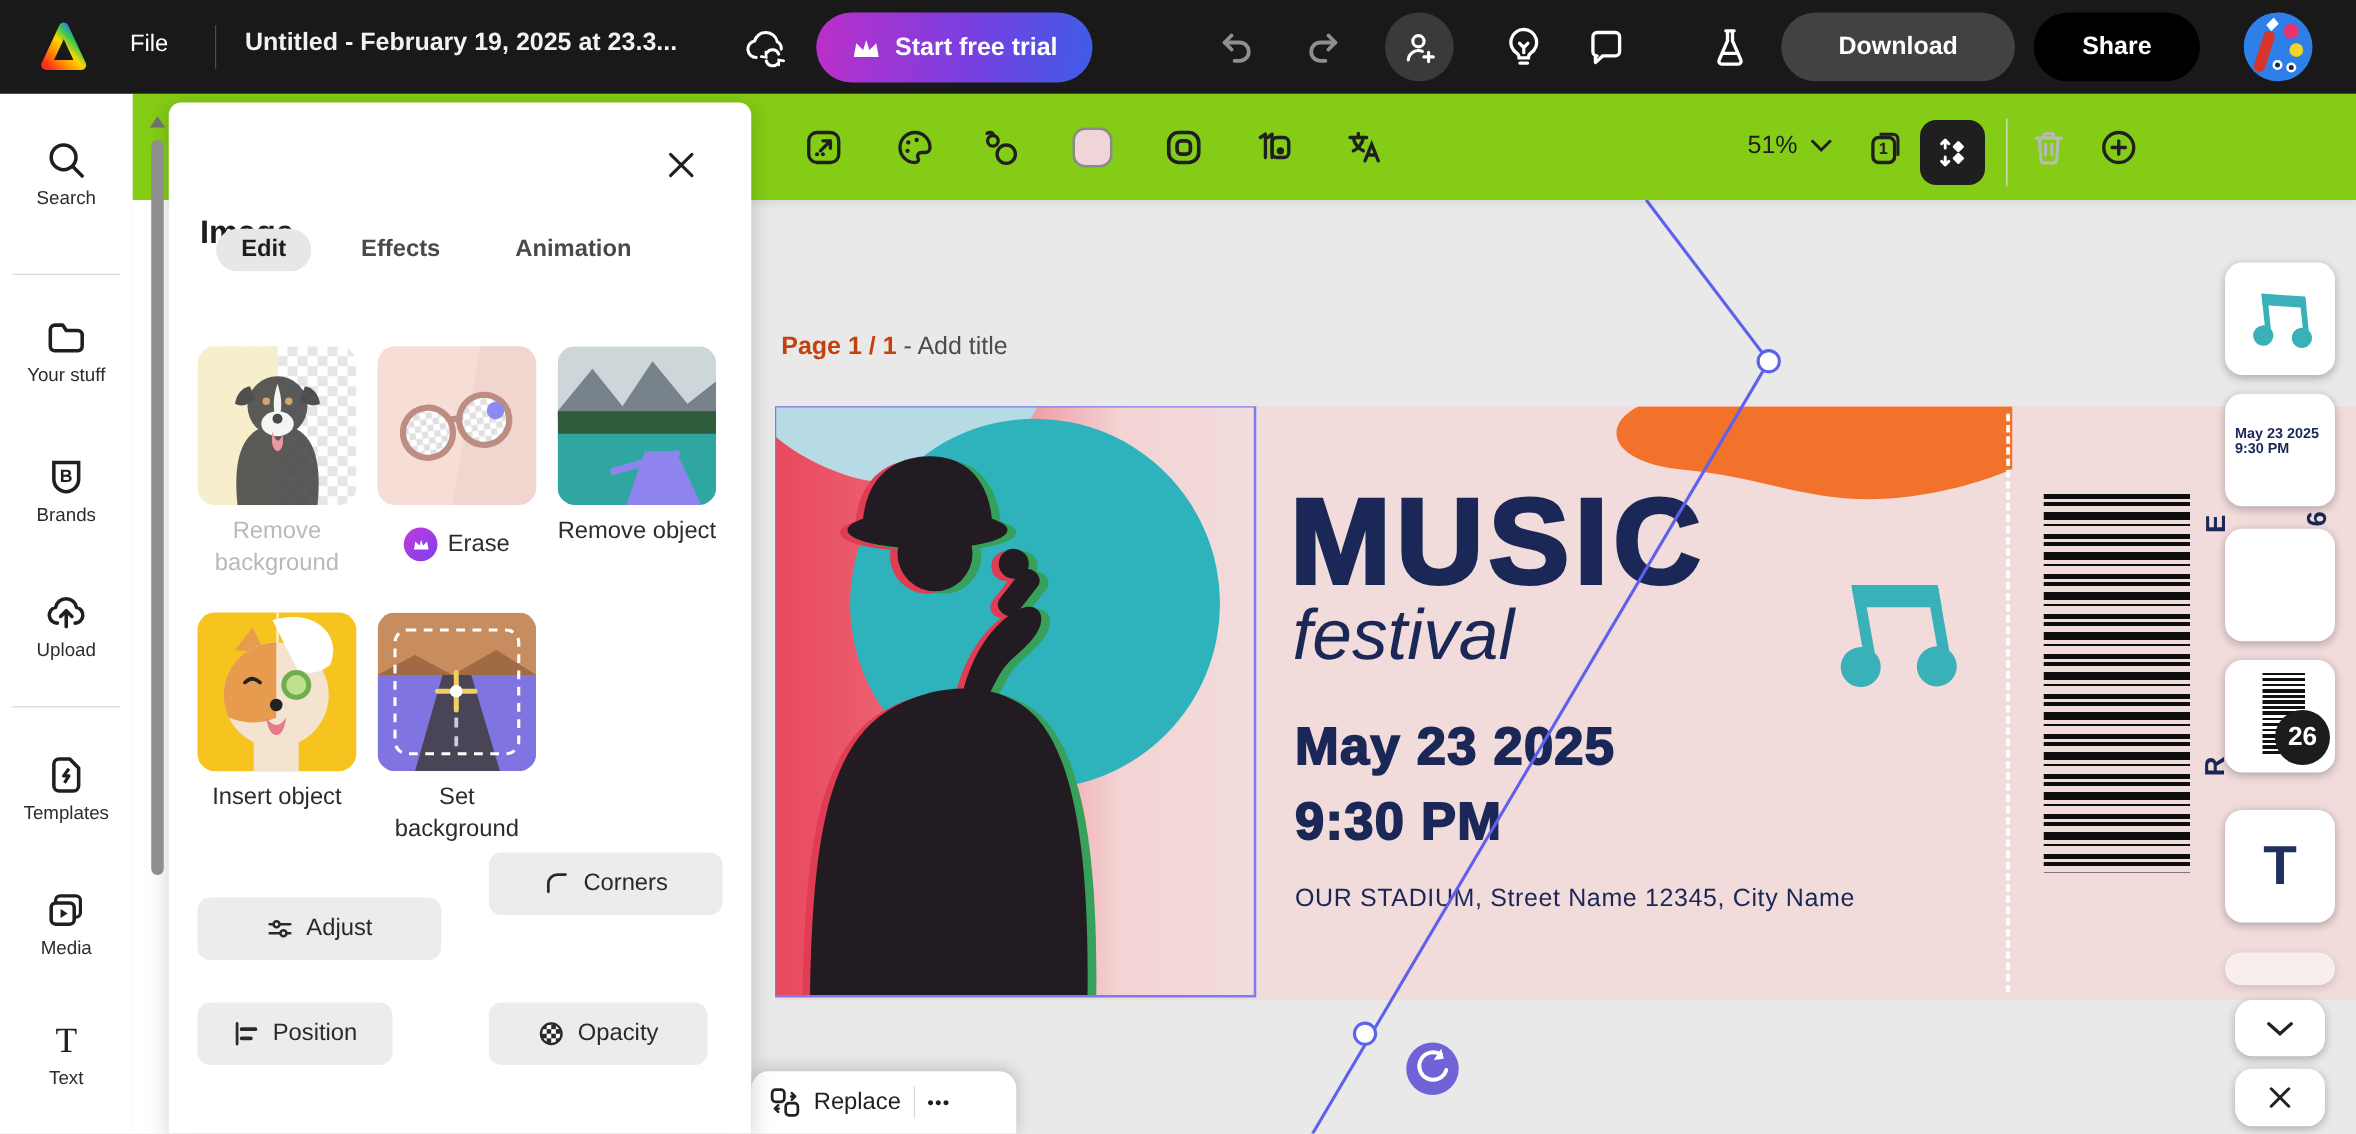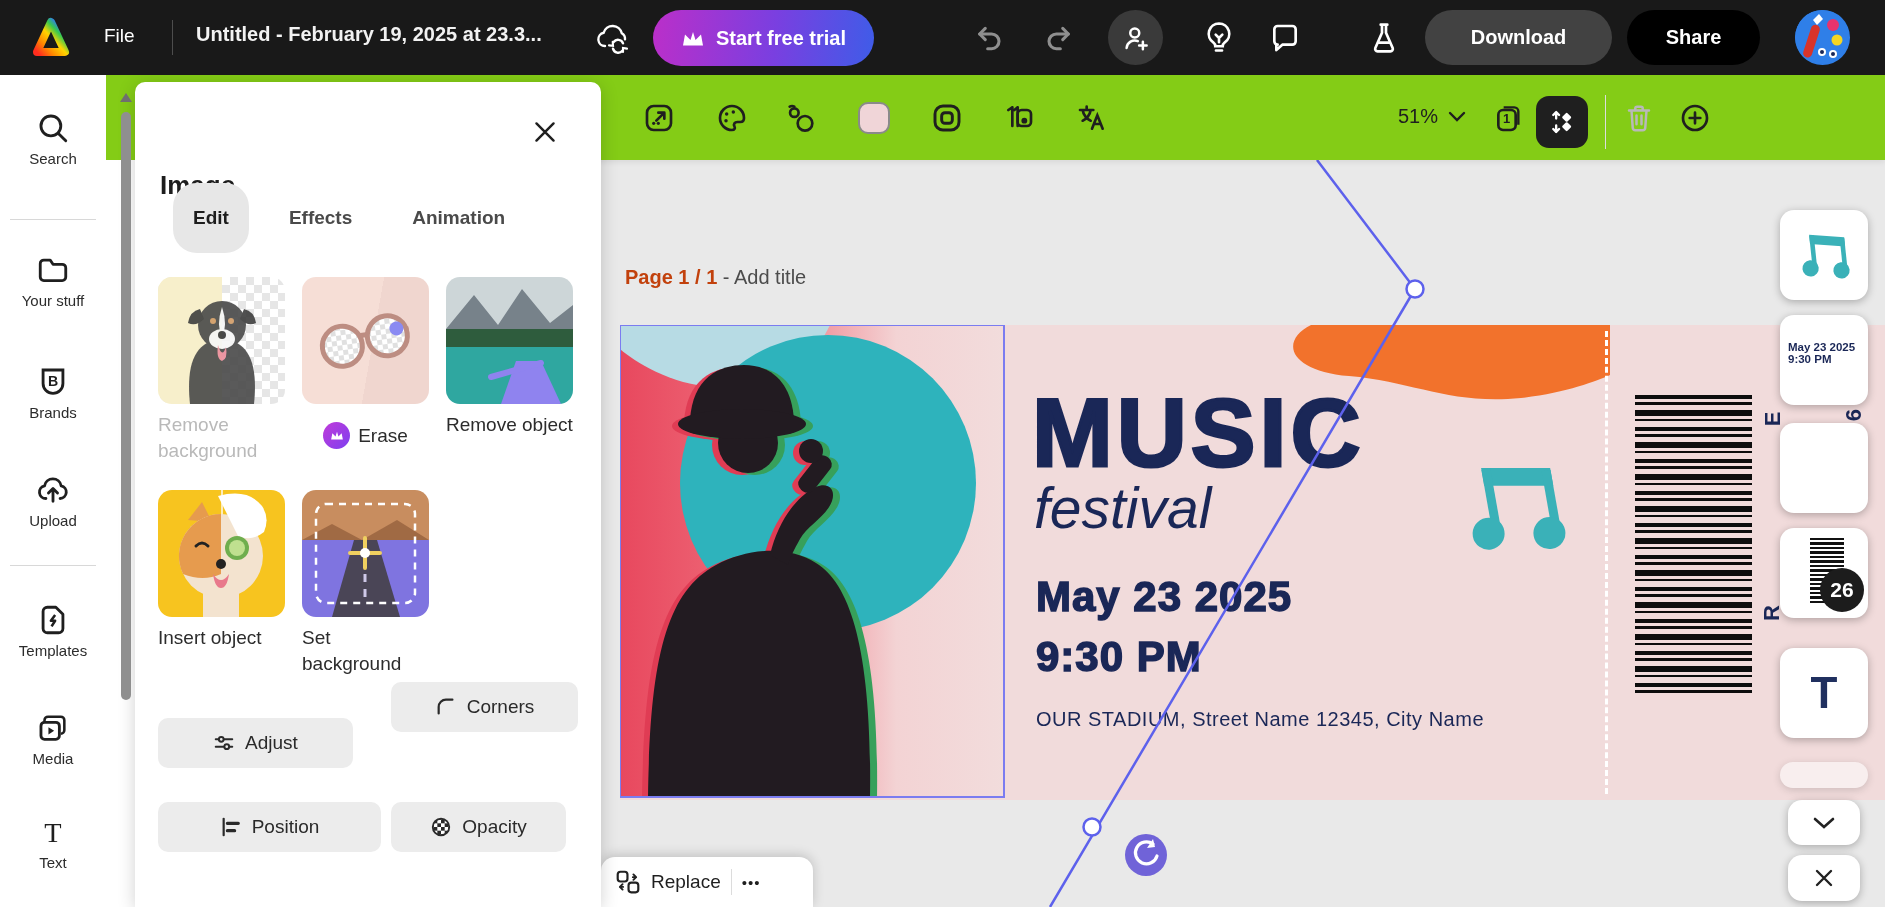--- a/index.html
+++ b/index.html
@@ -17,24 +17,24 @@
   .side-item .cap{font-size:15px;color:#2c2c2c;margin-top:5px}
   .side-item svg{margin:0 auto}
   .side-div{position:absolute;left:10px;width:86px;height:1px;background:#d8d8d8}
   
   #strip{left:106px;top:75px;width:1779px;height:85px;background:#84cc16;z-index:30;box-shadow:0 2px 6px rgba(0,0,0,.08)}
   .sicon{position:absolute;top:24px;width:38px;height:38px;display:flex;align-items:center;justify-content:center;cursor:pointer;border-radius:8px}
   
   #gutter{left:106px;top:160px;width:29px;height:747px;background:#fff;z-index:31}
   
   #panel{left:135px;top:82px;width:466px;height:825px;background:#fff;border-radius:10px 10px 0 0;box-shadow:0 3px 18px rgba(0,0,0,.18);z-index:40}
-  .tab{font-size:19px;font-weight:600;color:#4a4a4a;cursor:pointer;padding:24px 20px;border-radius:24px}
+  .tab{font-size:19px;font-weight:600;color:#4a4a4a;cursor:pointer;padding:6px 20px;border-radius:24px}
   .tab.on{background:#e7e7e7;color:#1d1d1d}
   .tcard{position:absolute;width:127px;height:127px;border-radius:14px;overflow:hidden;cursor:pointer}
-  .tlabel{position:absolute;width:127px;font-size:19px;color:#2c2c2c;line-height:1.35}
+  .tlabel{position:absolute;width:127px;text-align:center;font-size:19px;color:#2c2c2c;line-height:1.35}
   .pbtn{position:absolute;height:50px;background:#ececec;border-radius:10px;display:flex;align-items:center;justify-content:center;gap:10px;font-size:19px;color:#2a2a2a;cursor:pointer}
   .checker{background:repeating-conic-gradient(#e2e2e2 0 25%,#ffffff 0 50%);background-size:16px 16px}
   
   #canvas{left:106px;top:160px;width:1779px;height:747px;z-index:10}
   #ticket{left:514px;top:165px;width:1387px;height:475px;background:#f1dbdb;overflow:hidden}
   .navy{color:#1a2757}
   
   .rcard{position:absolute;left:1674px;width:88px;height:90px;background:#fff;border-radius:14px;box-shadow:0 2px 8px rgba(0,0,0,.28);cursor:pointer;overflow:hidden}
   .peek{position:absolute;font-weight:700;color:#1a2757;font-size:22px;transform:rotate(-90deg)}
   .railbtn{position:absolute;left:1682px;width:72px;background:#fff;border-radius:14px;box-shadow:0 2px 8px rgba(0,0,0,.28);display:flex;align-items:center;justify-content:center;cursor:pointer}
@@ -411,21 +411,21 @@
         <circle cx="15" cy="16" r="2.6" fill="#ececec"></circle>
       </svg>
     <span>Adjust</span>
   </div>
   <div class="pbtn" style="left:256px;top:600px;width:187px">
     <svg width="22" height="22" viewBox="0 0 24 24" fill="none" stroke="#2a2a2a" stroke-width="2.4" stroke-linecap="round">
         <path d="M4,19 V12 A8,8 0 0 1 12,4 h7"></path>
       </svg>
     <span>Corners</span>
   </div>
-  <div class="pbtn" style="left:23px;top:720px;width:223px">
+  <div class="pbtn" style="left:23px;top:720px;width:156px">
     <svg width="22" height="22" viewBox="0 0 24 24" fill="none" stroke="#2a2a2a" stroke-width="2.4" stroke-linecap="round">
         <path d="M4,3 v18"></path>
         <path d="M8,8 h12 M8,16 h8" stroke-width="3.4"></path>
       </svg>
     <span>Position</span>
   </div>
   <div class="pbtn" style="left:256px;top:720px;width:175px">
     <svg width="22" height="22" viewBox="0 0 24 24">
         <defs>
           <pattern id="ock" width="8" height="8" patternUnits="userSpaceOnUse">

